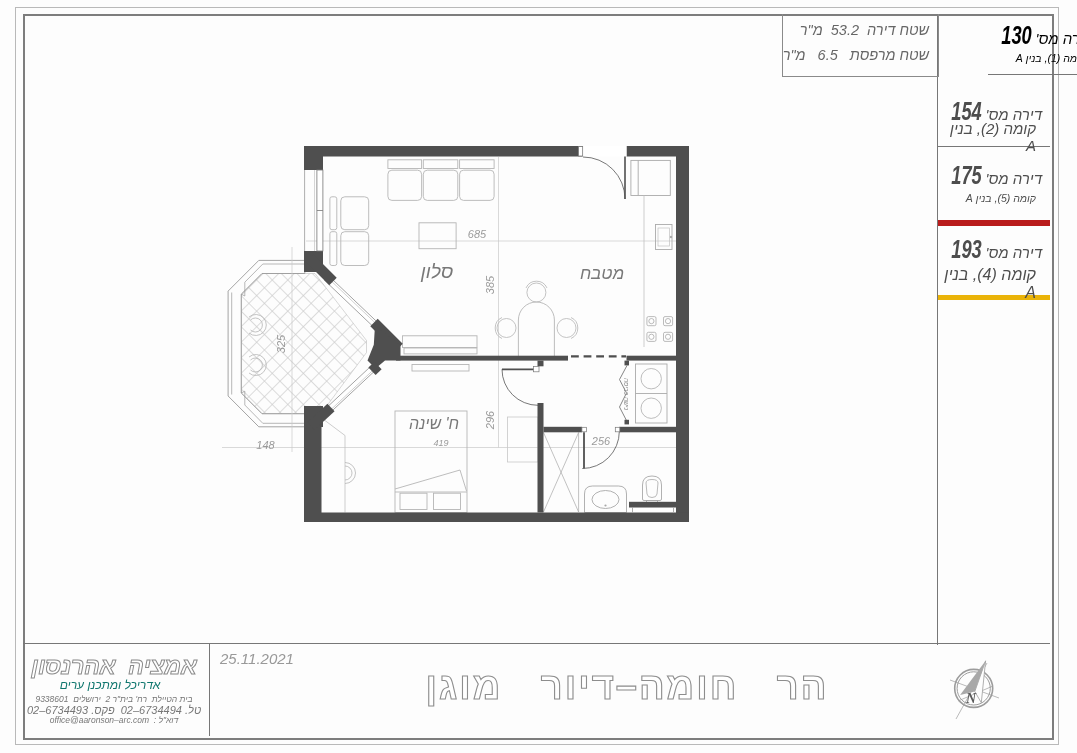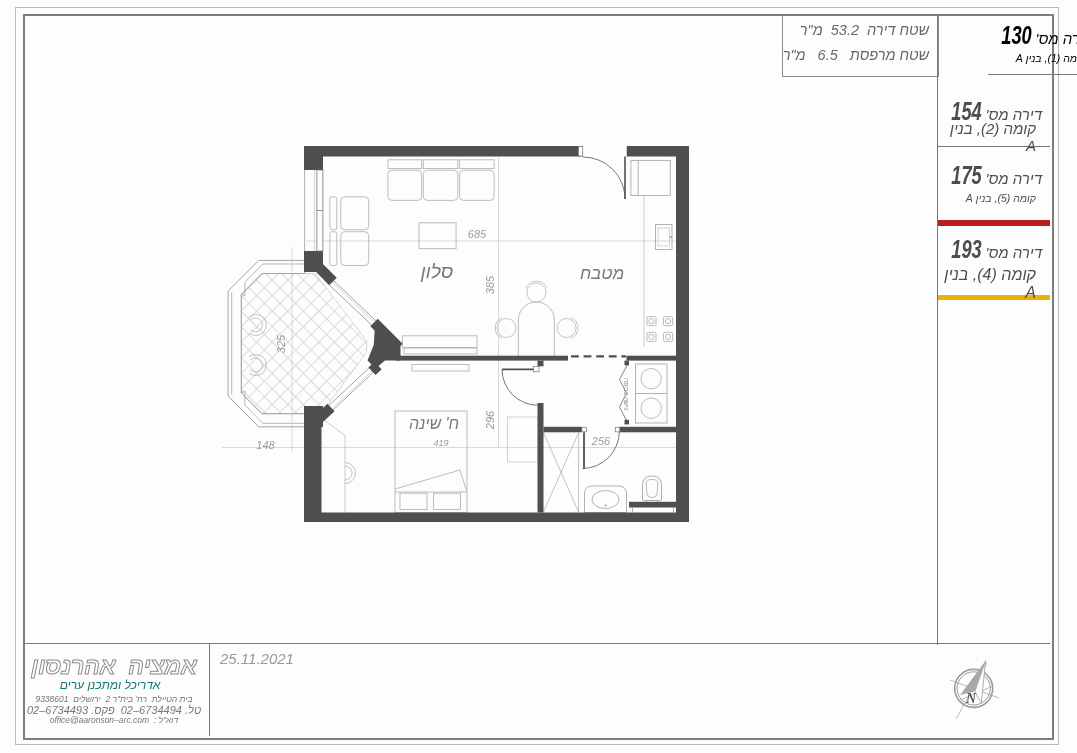--- a/index.html
+++ b/index.html
@@ -52,20 +52,21 @@
 <div class="abs" style="left:20px;top:678px;width:180px;text-align:center;font-size:12px;font-style:italic;color:#0f766e;" dir="rtl">אדריכל ומתכנן ערים</div>
 
 <div class="abs" style="left:24px;top:694px;width:180px;text-align:center;font-size:8.5px;font-style:italic;color:#777;white-space:nowrap;" dir="rtl">בית הטיילת&nbsp; רח' בית"ר 2&nbsp; ירושלים&nbsp; 9338601</div>
 
 <div class="abs" style="left:24px;top:704px;width:180px;text-align:center;font-size:11px;font-style:italic;color:#777;white-space:nowrap;" dir="rtl">טל. <span dir="ltr">02–6734494</span>&nbsp; פקס. <span dir="ltr">02–6734493</span></div>
 
 <div class="abs" style="left:24px;top:715px;width:180px;text-align:center;font-size:8.5px;font-style:italic;color:#777;white-space:nowrap;" dir="rtl">דוא"ל :&nbsp; <span dir="ltr">office@aaronson–arc.com</span></div>
 
 <div class="abs" style="left:220px;top:650px;font-size:15px;font-style:italic;color:#999;">25.11.2021</div>
 
+<div class="abs" style="left:327px;top:665px;width:600px;text-align:center;font-size:38px;font-weight:bold;color:#fff;-webkit-text-stroke:1.1px #8d8d8d;white-space:nowrap;word-spacing:26px;letter-spacing:2px;" dir="rtl">הר חומה–דיור מוגן</div>
 
 <svg class="abs" style="left:935px;top:640px;" width="90" height="90" viewBox="935 640 90 90">
   <g fill="none" stroke="#9c9c9c">
     <line x1="950" y1="680" x2="999" y2="698" stroke-width="0.7"></line>
     <line x1="956" y1="719" x2="987" y2="663" stroke-width="0.7"></line>
     <line x1="958" y1="701" x2="993" y2="686" stroke-width="0.7"></line>
     <circle cx="973.7" cy="688.4" r="19" stroke-width="1.6"></circle>
     <circle cx="973.7" cy="688.4" r="16.6" stroke-width="1"></circle>
     <path d="M985.6,660.8 L981.3,702.7 L974.8,691.5 Z" stroke="#9c9c9c" stroke-width="0.8" fill="#fdfdfd"></path>
     <path d="M985.6,660.8 L960.1,694.9 L974.8,691.5 Z" fill="#a8a8a8" stroke="none"></path>

